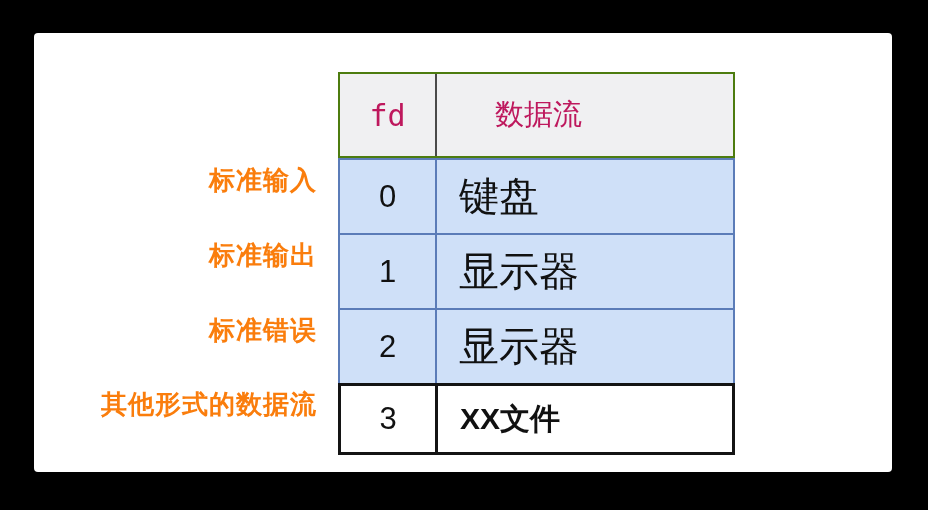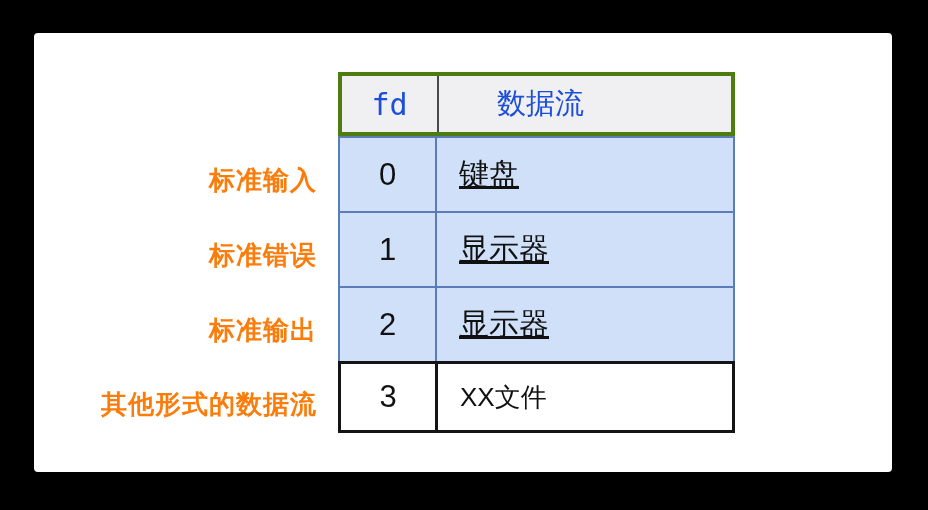--- a/index.html
+++ b/index.html
@@ -66,66 +66,66 @@
     box-sizing: border-box;
   }
   .trow .c2 {
     flex: 1;
     display: flex;
     align-items: center;
     padding-left: 22px;
     box-sizing: border-box;
   }
   .header-row {
-    height: 64px;
+    height: 86px;
     background: #f0f0f2;
-    border: 4px solid #4d7c0f;
-    color: #1d4ed8;
+    border: 2px solid #4d7c0f;
+    color: #be185d;
   }
   .header-row .c1 {
     border-right: 2px solid #4a4a4a;
     font-size: 30px;
     font-family: "DejaVu Sans Mono", "Liberation Mono", monospace;
   }
   .header-row .c2 { font-size: 29px; margin-left: 36px; }
   .blue-row {
     height: 75px;
     background: #cfe0f8;
     border-left: 2px solid #5b7cb8;
     border-right: 2px solid #5b7cb8;
     border-top: 2px solid #5b7cb8;
     color: #111111;
   }
   .blue-row .c1 {
     border-right: 2px solid #5b7cb8;
     font-size: 31px;
   }
-  .blue-row .c2 { font-size: 30px; text-decoration: underline; }
+  .blue-row .c2 { font-size: 40px; }
   .white-row {
     height: 72px;
     background: #ffffff;
     border: 3px solid #141414;
     color: #111111;
   }
   .white-row .c1 {
     border-right: 3px solid #141414;
     font-size: 31px;
   }
-  .white-row .c2 { font-size: 26px; }
+  .white-row .c2 { font-size: 30px; font-weight: bold; }
 </style>
 </head>
 <body>
 
 <div id="canvas">
   <div id="card">
 
     <div id="labels">
       <div class="label-row h75">标准输入</div>
+      <div class="label-row h75">标准输出</div>
       <div class="label-row h75">标准错误</div>
-      <div class="label-row h75">标准输出</div>
       <div class="label-row h72">其他形式的数据流</div>
     </div>
 
     <div id="fd-table">
 
       <div class="trow header-row">
         <div class="c1">fd</div>
         <div class="c2">数据流</div>
       </div>
 

